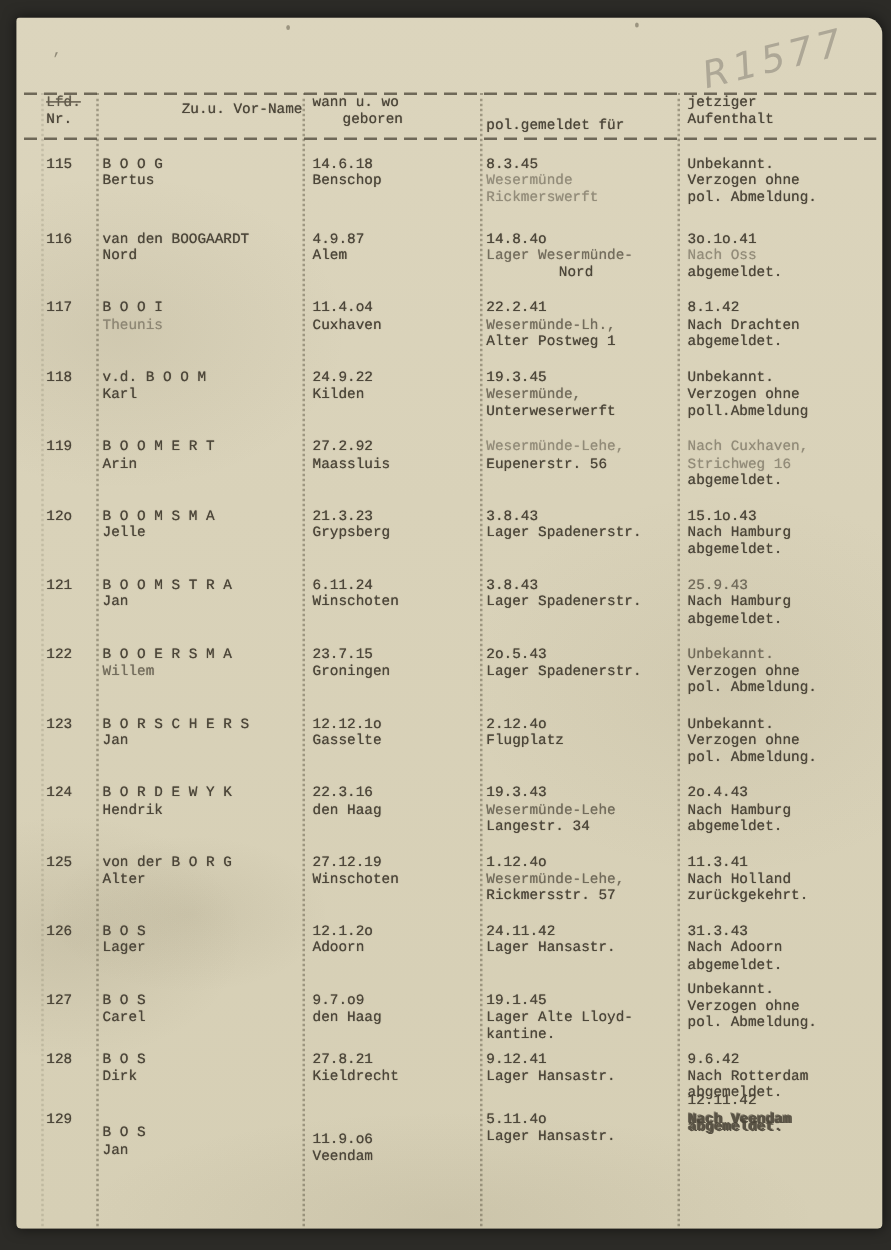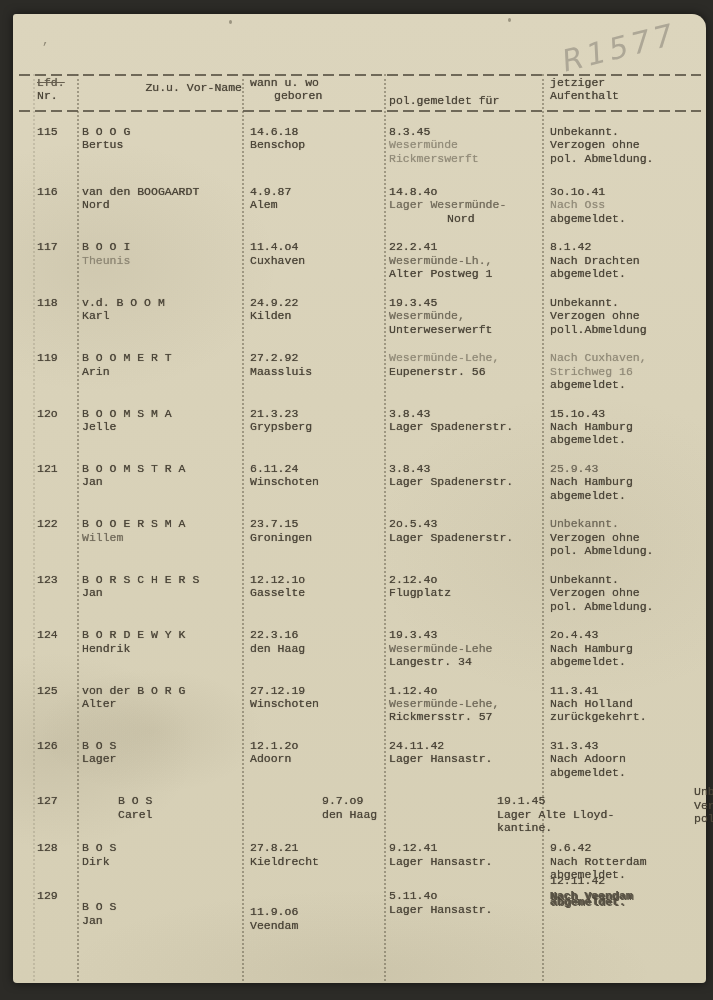--- a/index.html
+++ b/index.html
@@ -50,21 +50,21 @@
   .faint{opacity:.5;}
   .dim{opacity:.72;}
   .raise{margin-top:-9px;}
   .drop{margin-top:11px;}
   .drop-sm{margin-top:16px;}
   .over{margin-top:-8px;}
   .dbl{font-weight:bold;text-shadow:1px .6px 0 currentColor,-.5px -.3px 0 rgba(70,64,52,.6);opacity:.9;}
   .tbody{padding-top:13px;}
   .row{min-height:55.4px;}
   .row:nth-child(1){min-height:60px;font-family:Liberation Mono, monospace;}
-  .row:nth-child(13){min-height:47px;gap:36px;}
+  .row:nth-child(13){min-height:47px;}
   .row:nth-child(14){min-height:48px;}
 </style>
 </head>
 <body>
 
 <div class="paper">
   <div class="pencil-r">R1577</div>
   <div class="corner-mark">’</div>
   <div class="speck" style="left:216px;top:6px;"></div>
   <div class="speck" style="left:495px;top:4px;"></div>

